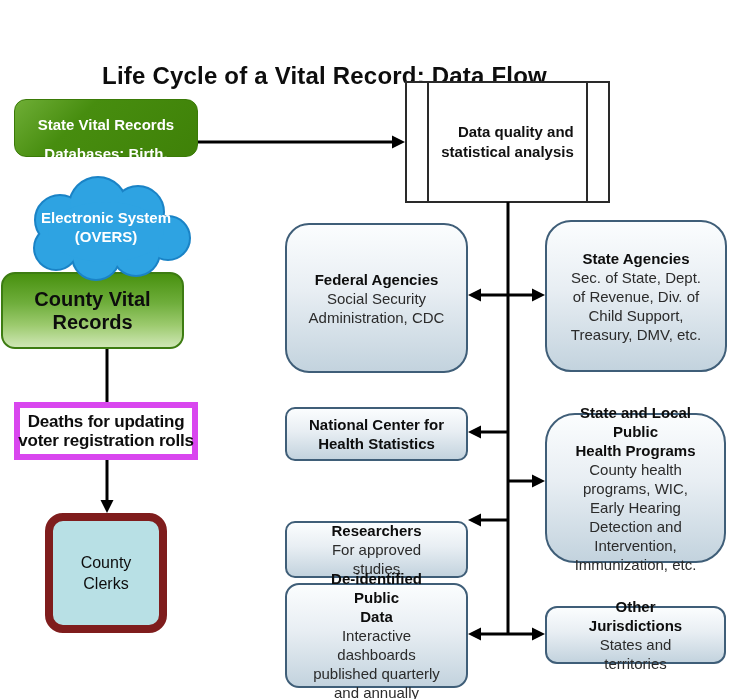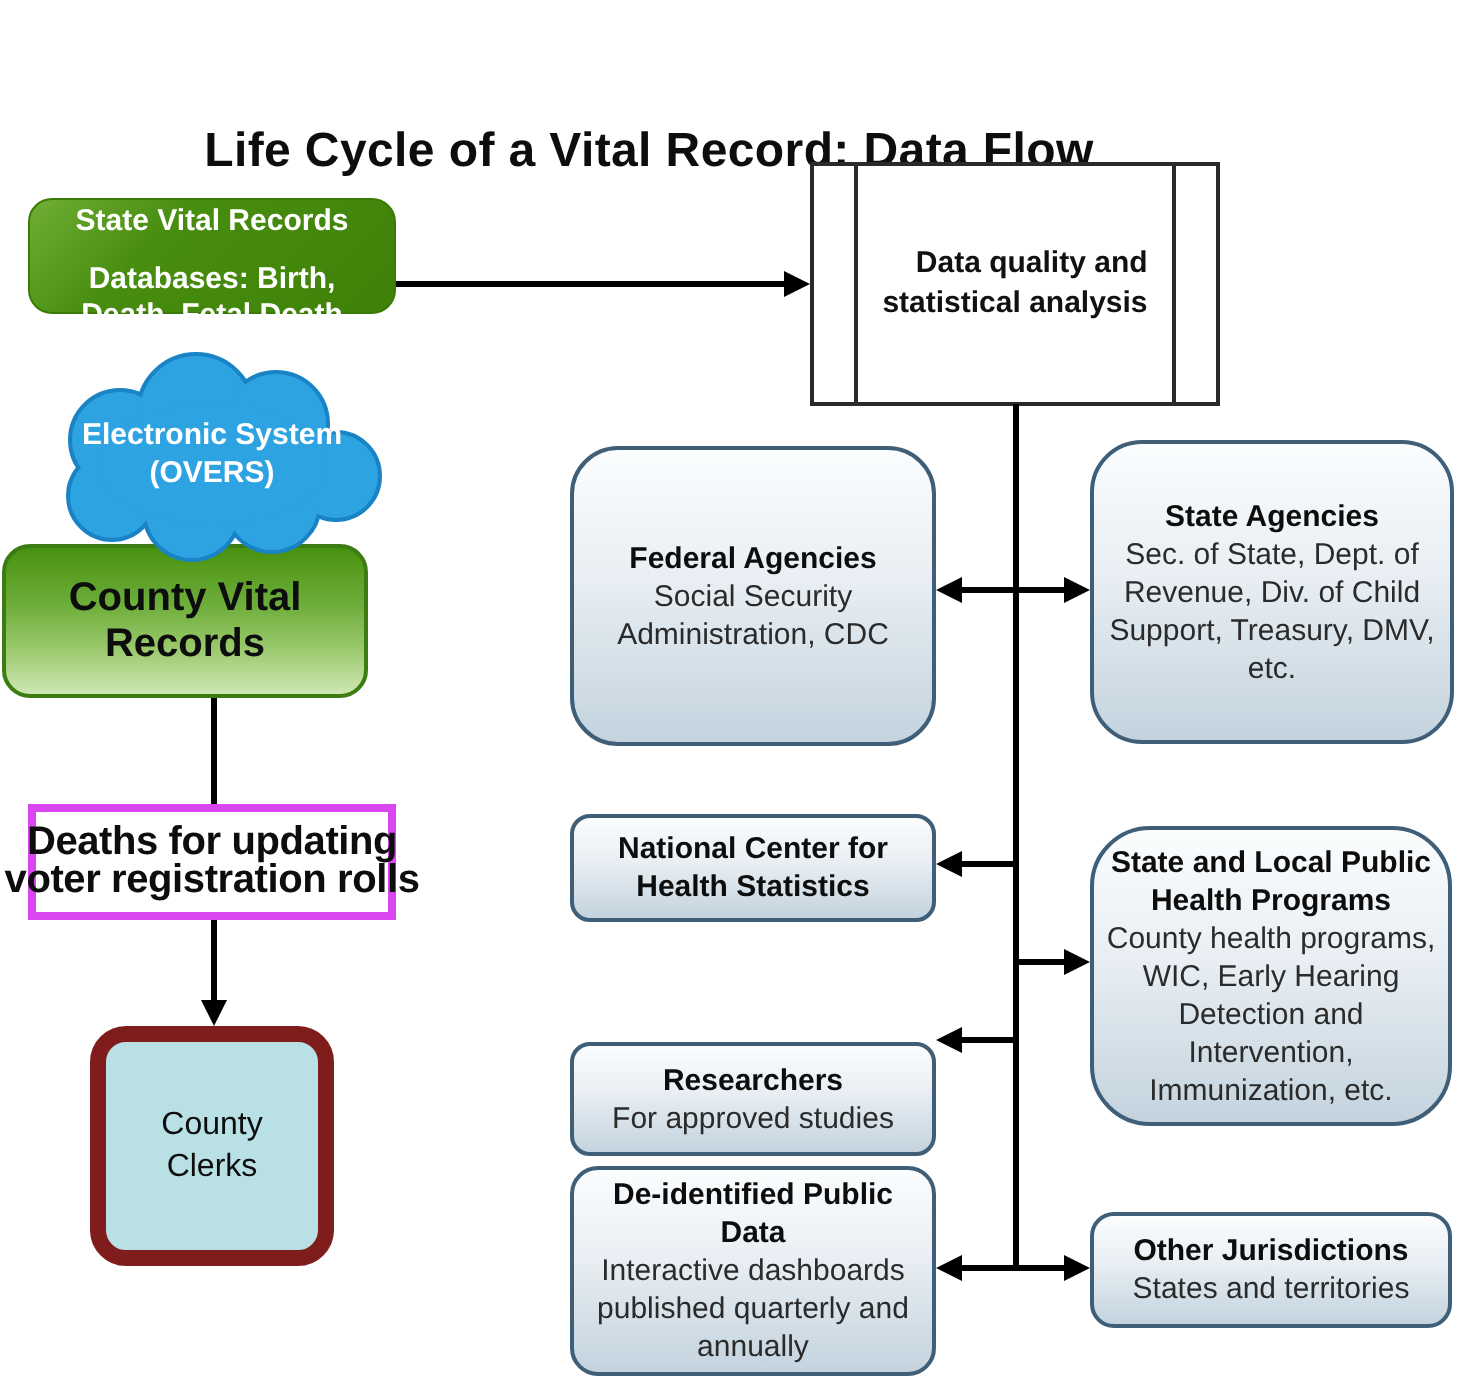--- a/index.html
+++ b/index.html
@@ -14,37 +14,37 @@
   }
   
   .gbox{
     border-radius:12px;text-align:center;box-sizing:border-box;
     display:flex;flex-direction:column;align-items:center;justify-content:center;
   }
   #state-vital-records{
     left:14px;top:99px;width:184px;height:58px;
     background:linear-gradient(135deg,#6fae36 0%,#478d0f 35%,#3f8108 100%);
     border:1px solid #3a7a07;color:#ffffff;font-weight:bold;font-size:15px;line-height:18px;
-    justify-content:flex-start;padding-top:2px;gap:11px;white-space:pre-line;
+    justify-content:flex-start;padding-top:16px;gap:11px;white-space:pre-line;
   }
   #cloud-wrap{left:18px;top:174px;width:176px;height:108px;z-index:3;}
   #cloud-label{
     position:absolute;left:0;right:0;top:20px;bottom:22px;
     display:flex;align-items:center;justify-content:center;text-align:center;
     color:#ffffff;font-weight:bold;font-size:15px;line-height:19px;white-space:pre-line;
   }
   #county-vital-records{
     left:1px;top:272px;width:183px;height:77px;border-radius:14px;
     background:linear-gradient(180deg,#48910f 0%,#6fae3c 40%,#9cca6e 70%,#cfe7b5 100%);
     border:2px solid #3d7c12;color:#0d0d0d;font-weight:bold;font-size:20px;
   }
   #deaths-note{
     left:14px;top:402px;width:184px;height:58px;border-radius:0;
-    background:#ffffff;border:4px solid #d946ef;color:#0d0d0d;font-weight:bold;
-    font-size:20px;letter-spacing:-0.2px;line-height:19px;white-space:pre;
+    background:#ffffff;border:6px solid #d946ef;color:#0d0d0d;font-weight:bold;
+    font-size:17px;letter-spacing:-0.2px;line-height:19px;white-space:pre;
   }
   #county-clerks{
     left:45px;top:513px;width:122px;height:120px;border-radius:18px;
     background:#b8e0e5;border:8px solid #7f1d1d;color:#0d0d0d;font-weight:normal;
     font-size:16px;line-height:21px;white-space:pre-line;
   }
   
   #process-box{
     left:405px;top:81px;width:205px;height:122px;background:#ffffff;
     border:2px solid #2a2a2a;box-sizing:border-box;
@@ -53,21 +53,21 @@
   }
   .proc-bar{position:absolute;top:0;bottom:0;width:2px;background:#2a2a2a;}
   #proc-bar-left{left:20px;}
   #proc-bar-right{right:20px;}
   
   .node{
     position:absolute;box-sizing:border-box;
     border:2px solid #3f5e78;border-radius:12px;
     background:linear-gradient(180deg,#fbfdfe 0%,#e8eef3 45%,#c3d3de 100%);
     display:flex;flex-direction:column;align-items:center;justify-content:center;
-    text-align:center;padding:2px 1px;font-size:15px;line-height:19px;
+    text-align:center;padding:2px 20px;font-size:15px;line-height:19px;
   }
   .node .t{font-weight:bold;color:#0d0d0d;white-space:pre-line;}
   .node .b{color:#2b2b2b;white-space:pre-line;}
   #node-federal{left:285px;top:223px;width:183px;height:150px;border-radius:24px;}
   #node-state-agencies{left:545px;top:220px;width:182px;height:152px;border-radius:26px;}
   #node-nchs{left:285px;top:407px;width:183px;height:54px;border-radius:10px;}
   #node-state-local{left:545px;top:413px;width:181px;height:150px;border-radius:30px;}
   #node-researchers{left:285px;top:493px;width:183px;height:57px;border-radius:10px;margin-top:28px;}
   #node-deidentified{left:285px;top:583px;width:183px;height:105px;border-radius:14px;}
   #node-other-jurisdictions{left:545px;top:606px;width:181px;height:58px;border-radius:12px;}

